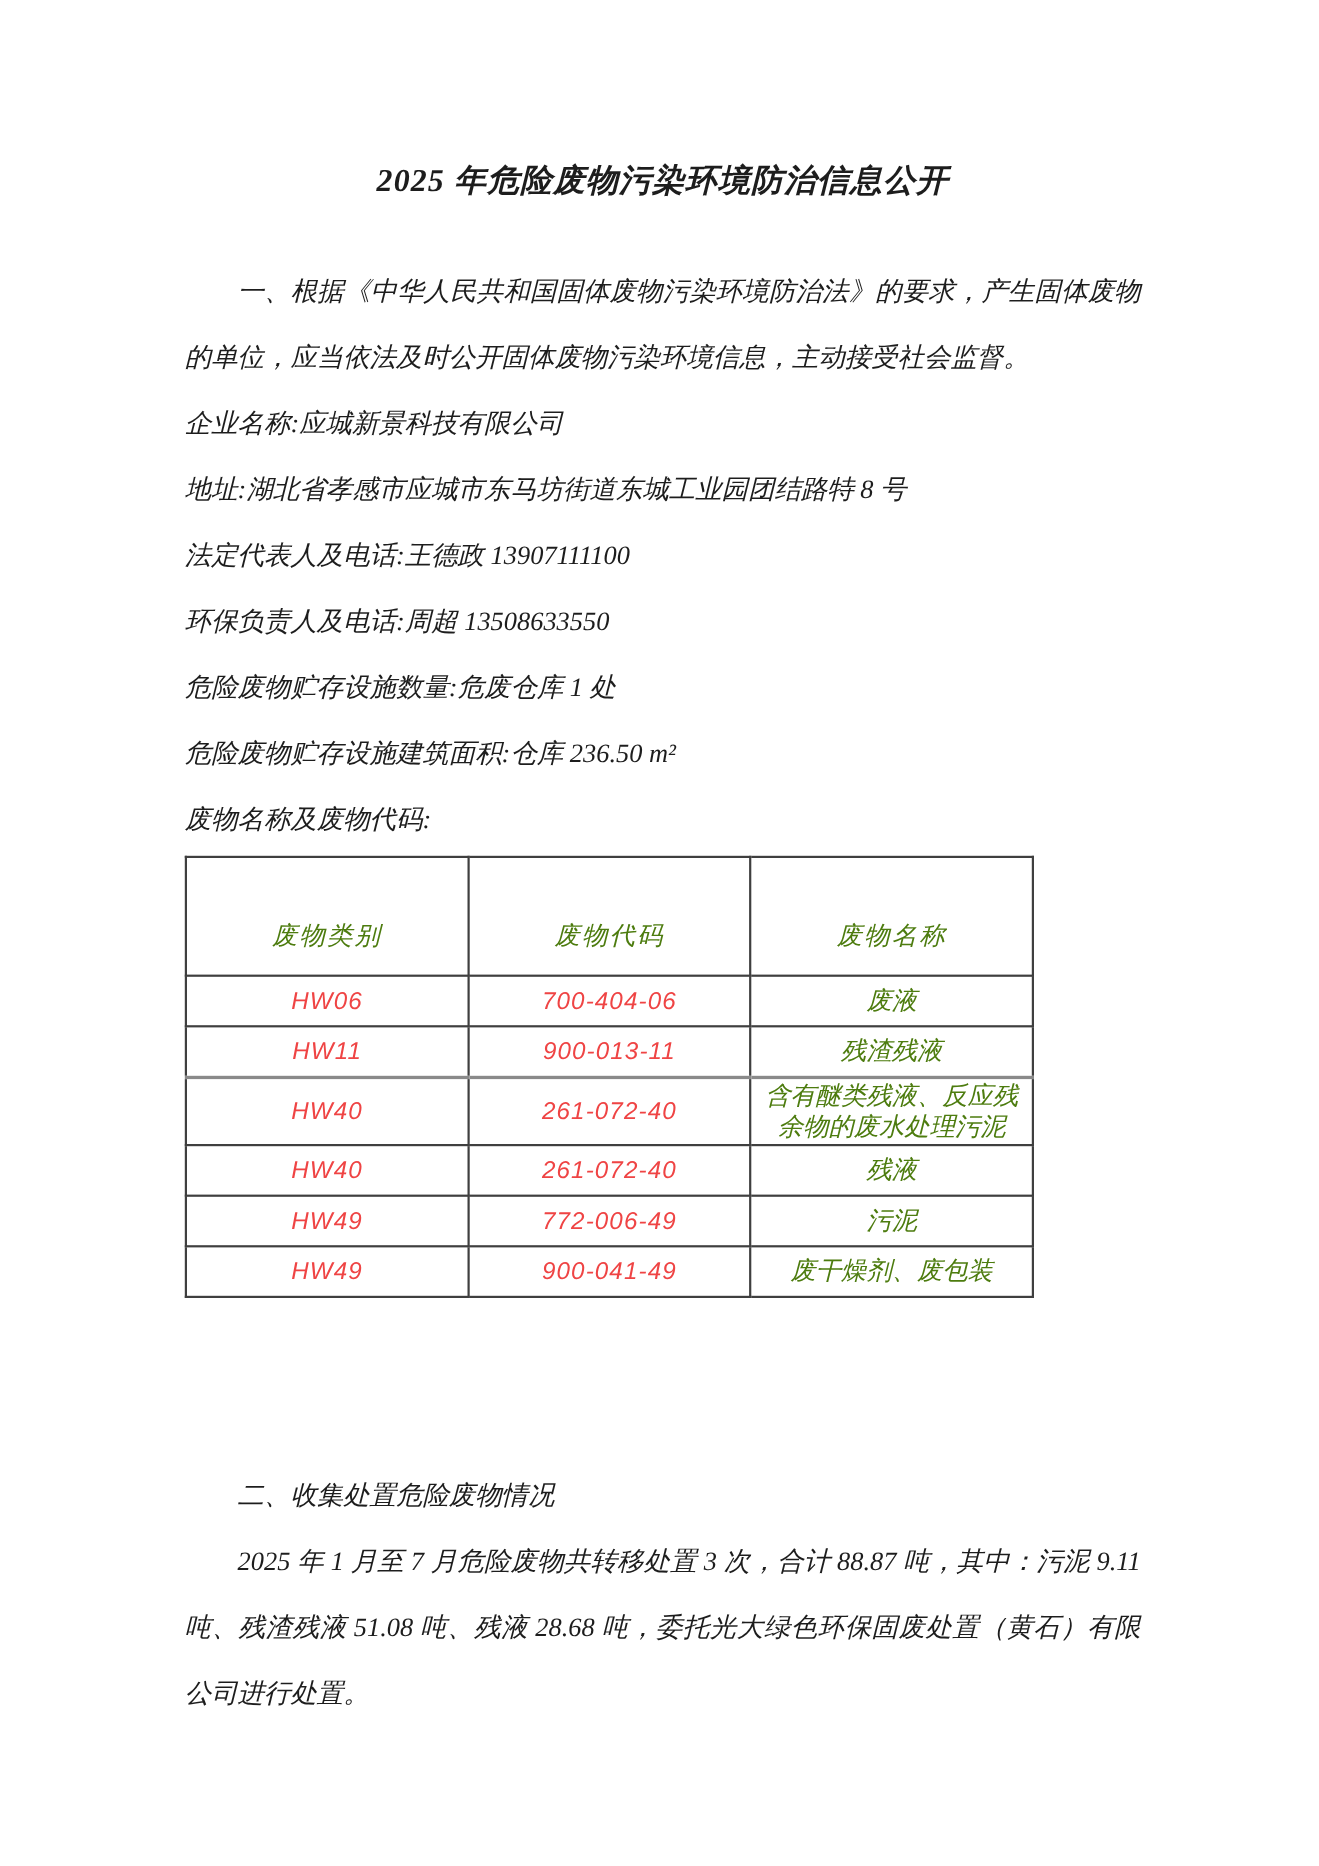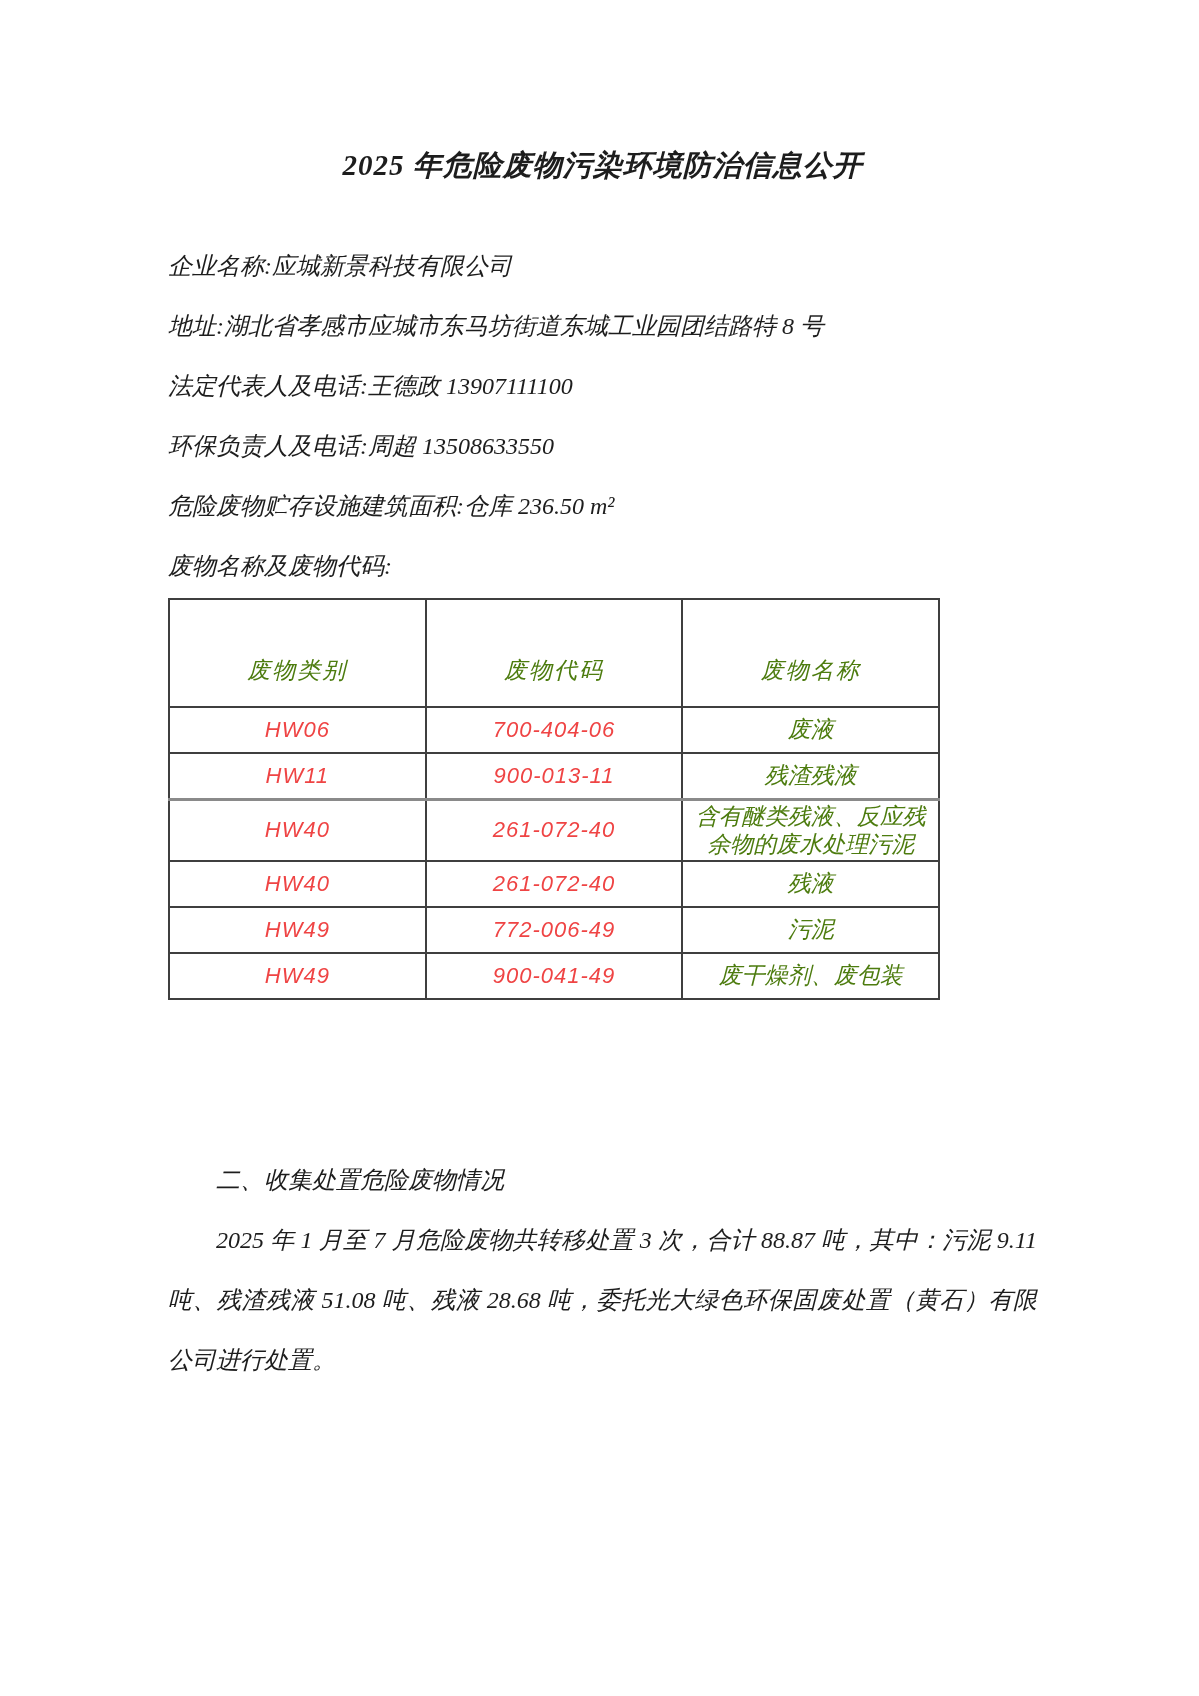--- a/index.html
+++ b/index.html
@@ -83,25 +83,27 @@
     margin-top: 150px;
   }
 </style>
 </head>
 <body>
 
 <div class="page">
 
   <h1 class="doc-title">2025 年危险废物污染环境防治信息公开</h1>
 
+  <p class="para indent2">一、根据《中华人民共和国固体废物污染环境防治法》的要求，产生固体废物的单位，应当依法及时公开固体废物污染环境信息，主动接受社会监督。</p>
 
   <p class="info-line">企业名称:应城新景科技有限公司</p>
   <p class="info-line">地址:湖北省孝感市应城市东马坊街道东城工业园团结路特 8 号</p>
   <p class="info-line">法定代表人及电话:王德政 13907111100</p>
   <p class="info-line">环保负责人及电话:周超 13508633550</p>
+  <p class="info-line">危险废物贮存设施数量:危废仓库 1 处</p>
   <p class="info-line">危险废物贮存设施建筑面积:仓库 236.50 m²</p>
   <p class="info-line">废物名称及废物代码:</p>
 
   <table class="waste-table">
     <thead>
       <tr>
         <th>废物类别</th>
         <th>废物代码</th>
         <th>废物名称</th>
       </tr>

